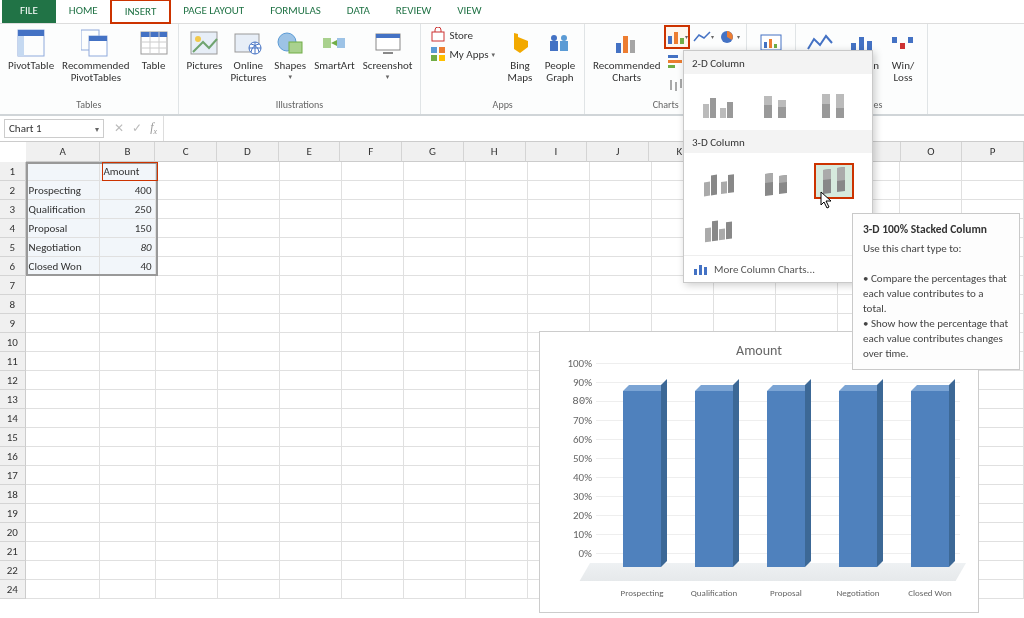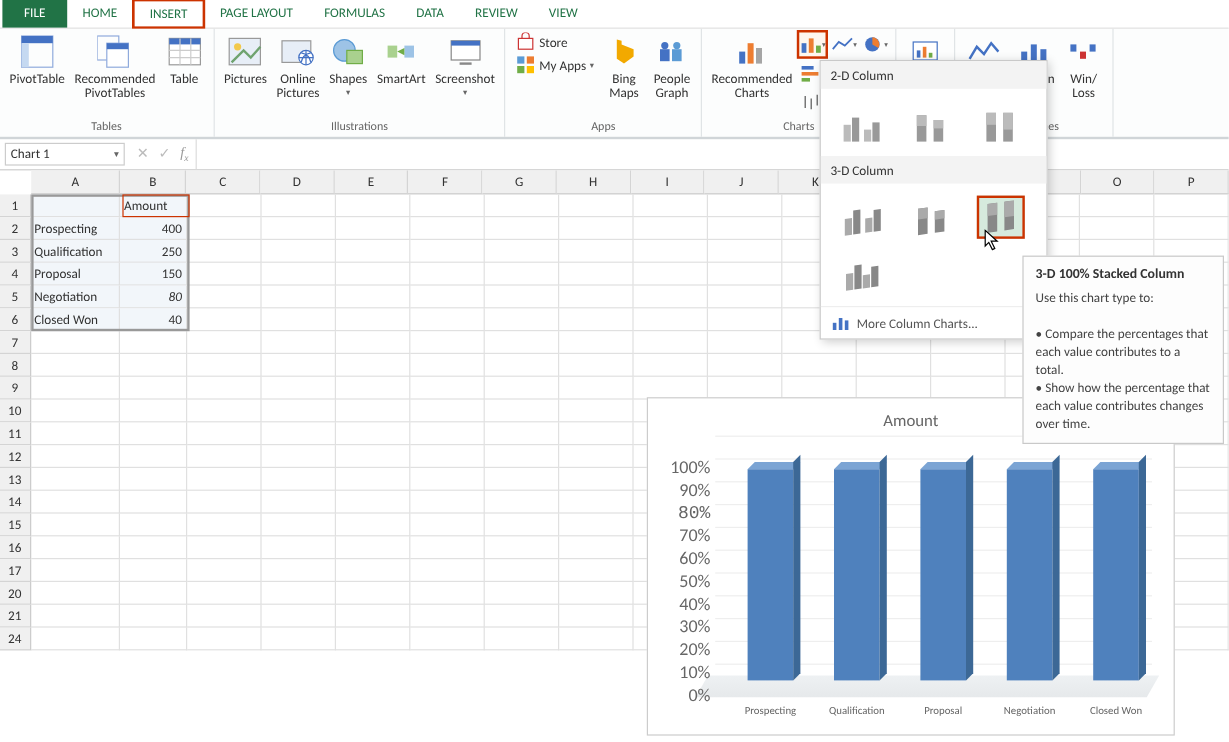--- a/index.html
+++ b/index.html
@@ -53,21 +53,21 @@
 
 .tooltip { position:absolute; top:213px; left:852px; width:168px; background:#fdfdfd; border:1px solid #c9c9c9; padding:8px 10px; font-size:11px; color:#444; line-height:1.35; z-index:60;}
 .tooltip .tt-title { font-weight:600; font-size:11.5px; color:#333; margin-bottom:4px;}
 .tooltip .tt-sub { margin-bottom:16px;}
 
 
 
 .chart-preview { position:absolute; top:331px; left:539px; width:440px; height:282px; border:1px solid #ccc; background:#fff;}
 .chart-title { text-align:center; font-size:14px; color:#666; padding:10px 0 4px 0;}
 .chart-body { position:relative; height:218px; margin:0 18px 0 56px;}
-.chart-ylabel { position:absolute; right:calc(100% + 4px); transform:translateY(-50%); font-size:15px; color:#666;margin-top:27px;}
+.chart-ylabel { position:absolute; right:calc(100% + 4px); transform:translateY(-50%); font-size:11px; color:#666;}
 .chart-grid-line { position:absolute; left:0; right:0; border-top:1px solid #eee;}
 .chart-floor { position:absolute; left:-6px; right:-6px; bottom:0; height:18px; background:linear-gradient(#eef1f3,#e6e9eb); transform:skewX(-30deg); transform-origin:top;}
 .bar3d { position:absolute; bottom:14px; width:38px; background:#4f81bd;}
 .bar3d::before{content:"";position:absolute;top:-6px;left:0;width:100%;height:6px;background:#7ba4d4;transform:skewX(-45deg);transform-origin:bottom left;}
 .bar3d::after{content:"";position:absolute;top:-6px;right:-6px;width:6px;height:calc(100% + 6px);background:#3c6896;transform:skewY(-45deg);transform-origin:top left;}
 .chart-xlabel { position:absolute; top:100%; width:80px; text-align:center; transform:translateX(-50%); font-size:9px; color:#666; margin-top:6px;}
 
 .cursor { position:absolute; width:14px; height:16px; z-index:80;}
 
 
@@ -823,40 +823,97 @@
         <div class="cell"></div>
         <div class="cell"></div>
         <div class="cell"></div>
         <div class="cell"></div>
         <div class="cell"></div>
         <div class="cell"></div>
         <div class="cell"></div>
         <div class="cell"></div>
       </div>
       <div class="row">
+        <div class="row-hdr">18</div>
+        <div class="cell" style="width: 76px;"></div>
+        <div class="cell num" style="width: 56px;"></div>
+        <div class="cell"></div>
+        <div class="cell"></div>
+        <div class="cell"></div>
+        <div class="cell"></div>
+        <div class="cell"></div>
+        <div class="cell"></div>
+        <div class="cell"></div>
+        <div class="cell"></div>
+        <div class="cell"></div>
+        <div class="cell"></div>
+        <div class="cell"></div>
+        <div class="cell"></div>
+        <div class="cell"></div>
+        <div class="cell"></div>
+      </div>
+      <div class="row">
+        <div class="row-hdr">19</div>
+        <div class="cell" style="width: 76px;"></div>
+        <div class="cell num" style="width: 56px;"></div>
+        <div class="cell"></div>
+        <div class="cell"></div>
+        <div class="cell"></div>
+        <div class="cell"></div>
+        <div class="cell"></div>
+        <div class="cell"></div>
+        <div class="cell"></div>
+        <div class="cell"></div>
+        <div class="cell"></div>
+        <div class="cell"></div>
+        <div class="cell"></div>
+        <div class="cell"></div>
+        <div class="cell"></div>
+        <div class="cell"></div>
+      </div>
+      <div class="row">
         <div class="row-hdr">20</div>
         <div class="cell" style="width: 76px;"></div>
         <div class="cell num" style="width: 56px;"></div>
         <div class="cell"></div>
         <div class="cell"></div>
         <div class="cell"></div>
         <div class="cell"></div>
         <div class="cell"></div>
         <div class="cell"></div>
         <div class="cell"></div>
         <div class="cell"></div>
         <div class="cell"></div>
         <div class="cell"></div>
         <div class="cell"></div>
         <div class="cell"></div>
         <div class="cell"></div>
         <div class="cell"></div>
       </div>
       <div class="row">
         <div class="row-hdr">21</div>
+        <div class="cell" style="width: 76px;"></div>
+        <div class="cell num" style="width: 56px;"></div>
+        <div class="cell"></div>
+        <div class="cell"></div>
+        <div class="cell"></div>
+        <div class="cell"></div>
+        <div class="cell"></div>
+        <div class="cell"></div>
+        <div class="cell"></div>
+        <div class="cell"></div>
+        <div class="cell"></div>
+        <div class="cell"></div>
+        <div class="cell"></div>
+        <div class="cell"></div>
+        <div class="cell"></div>
+        <div class="cell"></div>
+      </div>
+      <div class="row">
+        <div class="row-hdr">22</div>
         <div class="cell" style="width: 76px;"></div>
         <div class="cell num" style="width: 56px;"></div>
         <div class="cell"></div>
         <div class="cell"></div>
         <div class="cell"></div>
         <div class="cell"></div>
         <div class="cell"></div>
         <div class="cell"></div>
         <div class="cell"></div>
         <div class="cell"></div>

